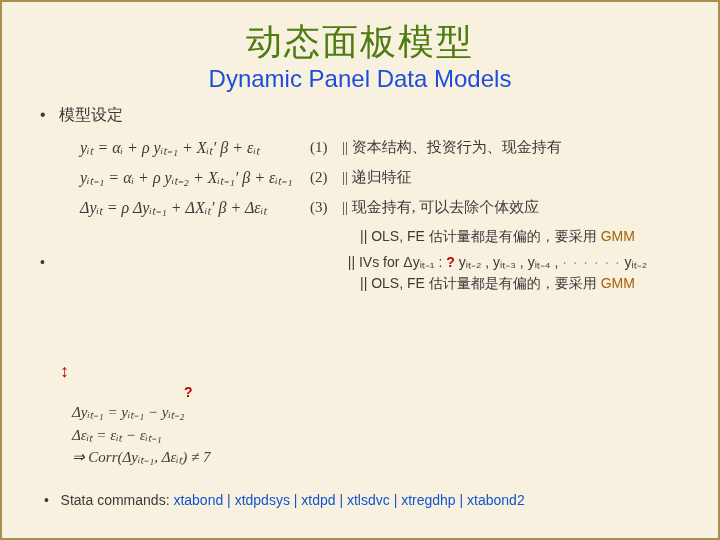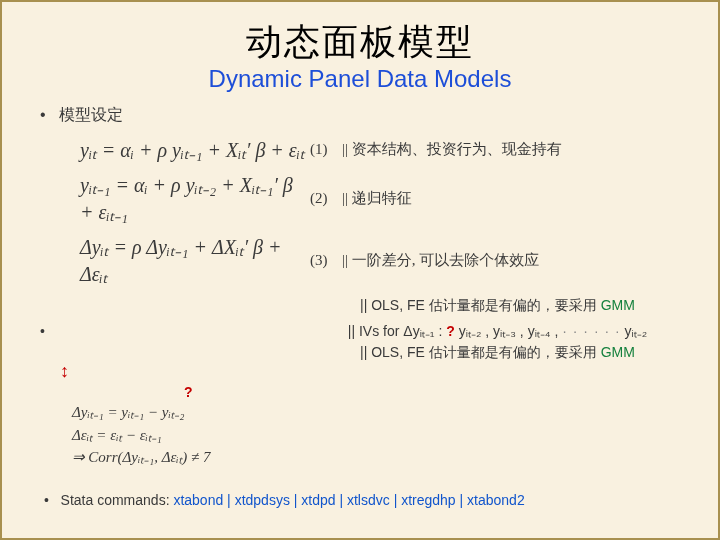--- a/index.html
+++ b/index.html
@@ -17,21 +17,21 @@
     color: #3a3a3a;
     position: relative;
   }
   .title-block {
     text-align: center;
     margin-top: 16px;
   }
   .title-cn {
     font-size: 36px;
     font-weight: 500;
-    color: #000000;
+    color: #4d7c0f;
     letter-spacing: 2px;
   }
   .title-en {
     font-size: 24px;
     color: #1d4ed8;
     margin-top: -2px;
   }
   .body {
     padding: 12px 48px 0 38px;
     font-size: 14px;
@@ -44,21 +44,21 @@
     margin-left: 40px;
   }
   .eq-row {
     display: flex;
     align-items: center;
     margin-bottom: 8px;
     font-family: "Cambria Math", "Times New Roman", serif;
   }
   .eq-row .formula {
     width: 230px;
-    font-size: 20px;
+    font-size: 16px;
     font-style: italic;
   }
   .eq-row .num {
     width: 32px;
     font-style: normal;
     font-size: 15px;
   }
   .eq-row .desc {
     font-style: normal;
     font-size: 15px;
@@ -94,21 +94,21 @@
     line-height: 1;
   }
   .red-q {
     position: absolute;
     left: 182px;
     top: 382px;
     color: #c40000;
     font-weight: bold;
     font-size: 14px;
   }
-  .gmm { color: #15803d; }
+  .gmm { color: #a16207; }
   .stata-row {
     position: absolute;
     left: 42px;
     bottom: 30px;
     font-size: 14px;
   }
   .stata-cmd { color: #1155cc; text-align: right; }
   .dotted-grey {
     color: #888;
     letter-spacing: 1px;
@@ -136,21 +136,21 @@
       <span class="desc">||  资本结构、投资行为、现金持有</span>
     </div>
     <div class="eq-row">
       <span class="formula">yᵢₜ₋₁ = αᵢ + ρ yᵢₜ₋₂ + Xᵢₜ₋₁′ β + εᵢₜ₋₁</span>
       <span class="num">(2)</span>
       <span class="desc">||  递归特征</span>
     </div>
     <div class="eq-row">
       <span class="formula">Δyᵢₜ = ρ Δyᵢₜ₋₁ + ΔXᵢₜ′ β + Δεᵢₜ</span>
       <span class="num">(3)</span>
-      <span class="desc">||  一阶差分, 可以去除个体效应</span>
+      <span class="desc">||  现金持有, 可以去除个体效应</span>
     </div>
   </div>
 
   <div class="note-block">
     <div class="indent">
       <span>|| OLS, FE 估计量都是有偏的，要采用  </span>
       <span class="gmm">GMM</span>
     </div>
     <div style="height:4px;"></div>
     <div style="margin-left:-20px; display:inline-block; width:20px;">•</div>

